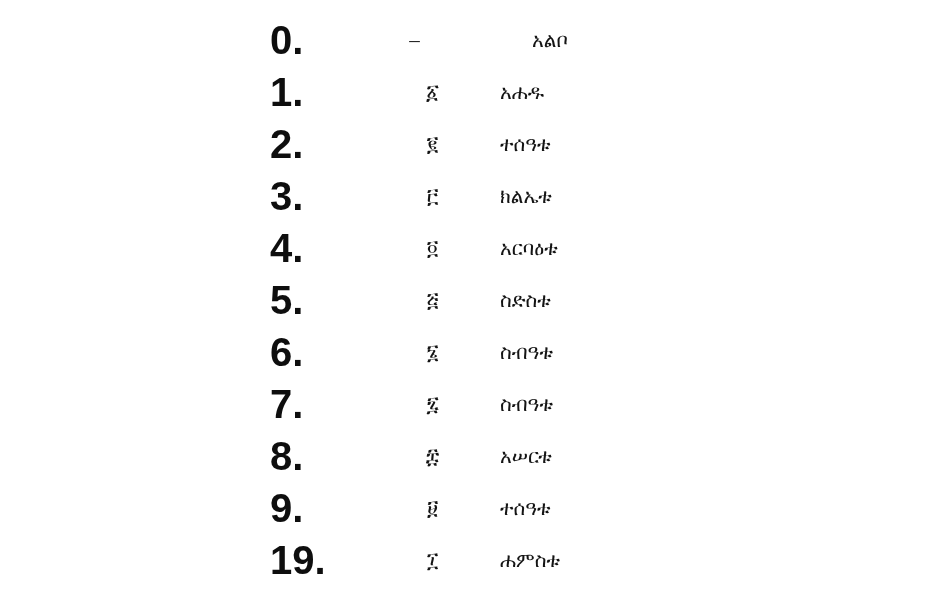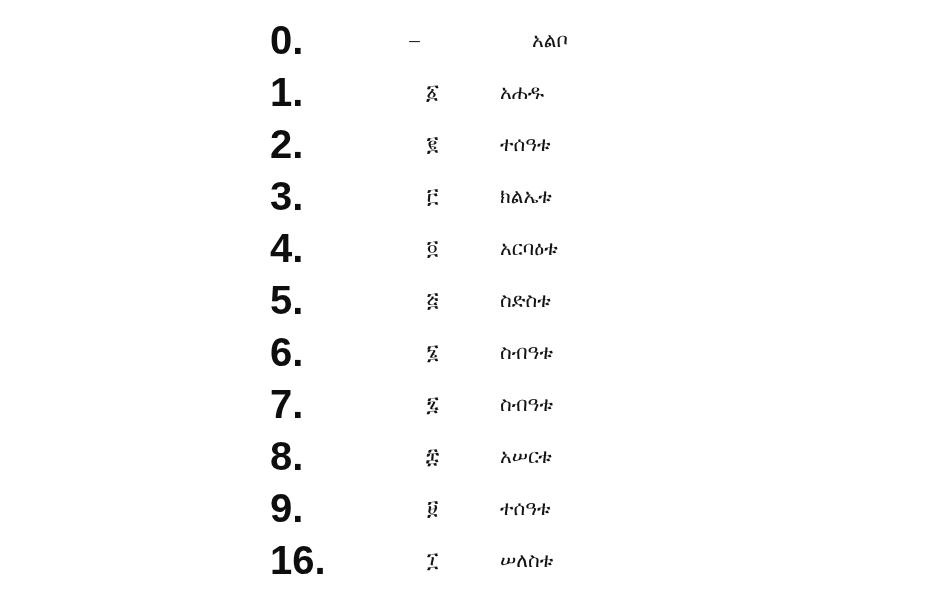--- a/index.html
+++ b/index.html
@@ -113,19 +113,19 @@
       <div class="cell word" lang="gez">አሠርቱ</div>
     </div>
 
     <div class="row">
       <div class="cell arabic">9.</div>
       <div class="cell geez" lang="gez">፱</div>
       <div class="cell word" lang="gez">ተሰዓቱ</div>
     </div>
 
     <div class="row">
-      <div class="cell arabic">16.</div>
+      <div class="cell arabic">19.</div>
       <div class="cell geez" lang="gez">፲</div>
-      <div class="cell word" lang="gez">ሠለስቱ</div>
+      <div class="cell word" lang="gez">ሐምስቱ</div>
     </div>
 
   </div>
 </div>
 
 </body></html>

